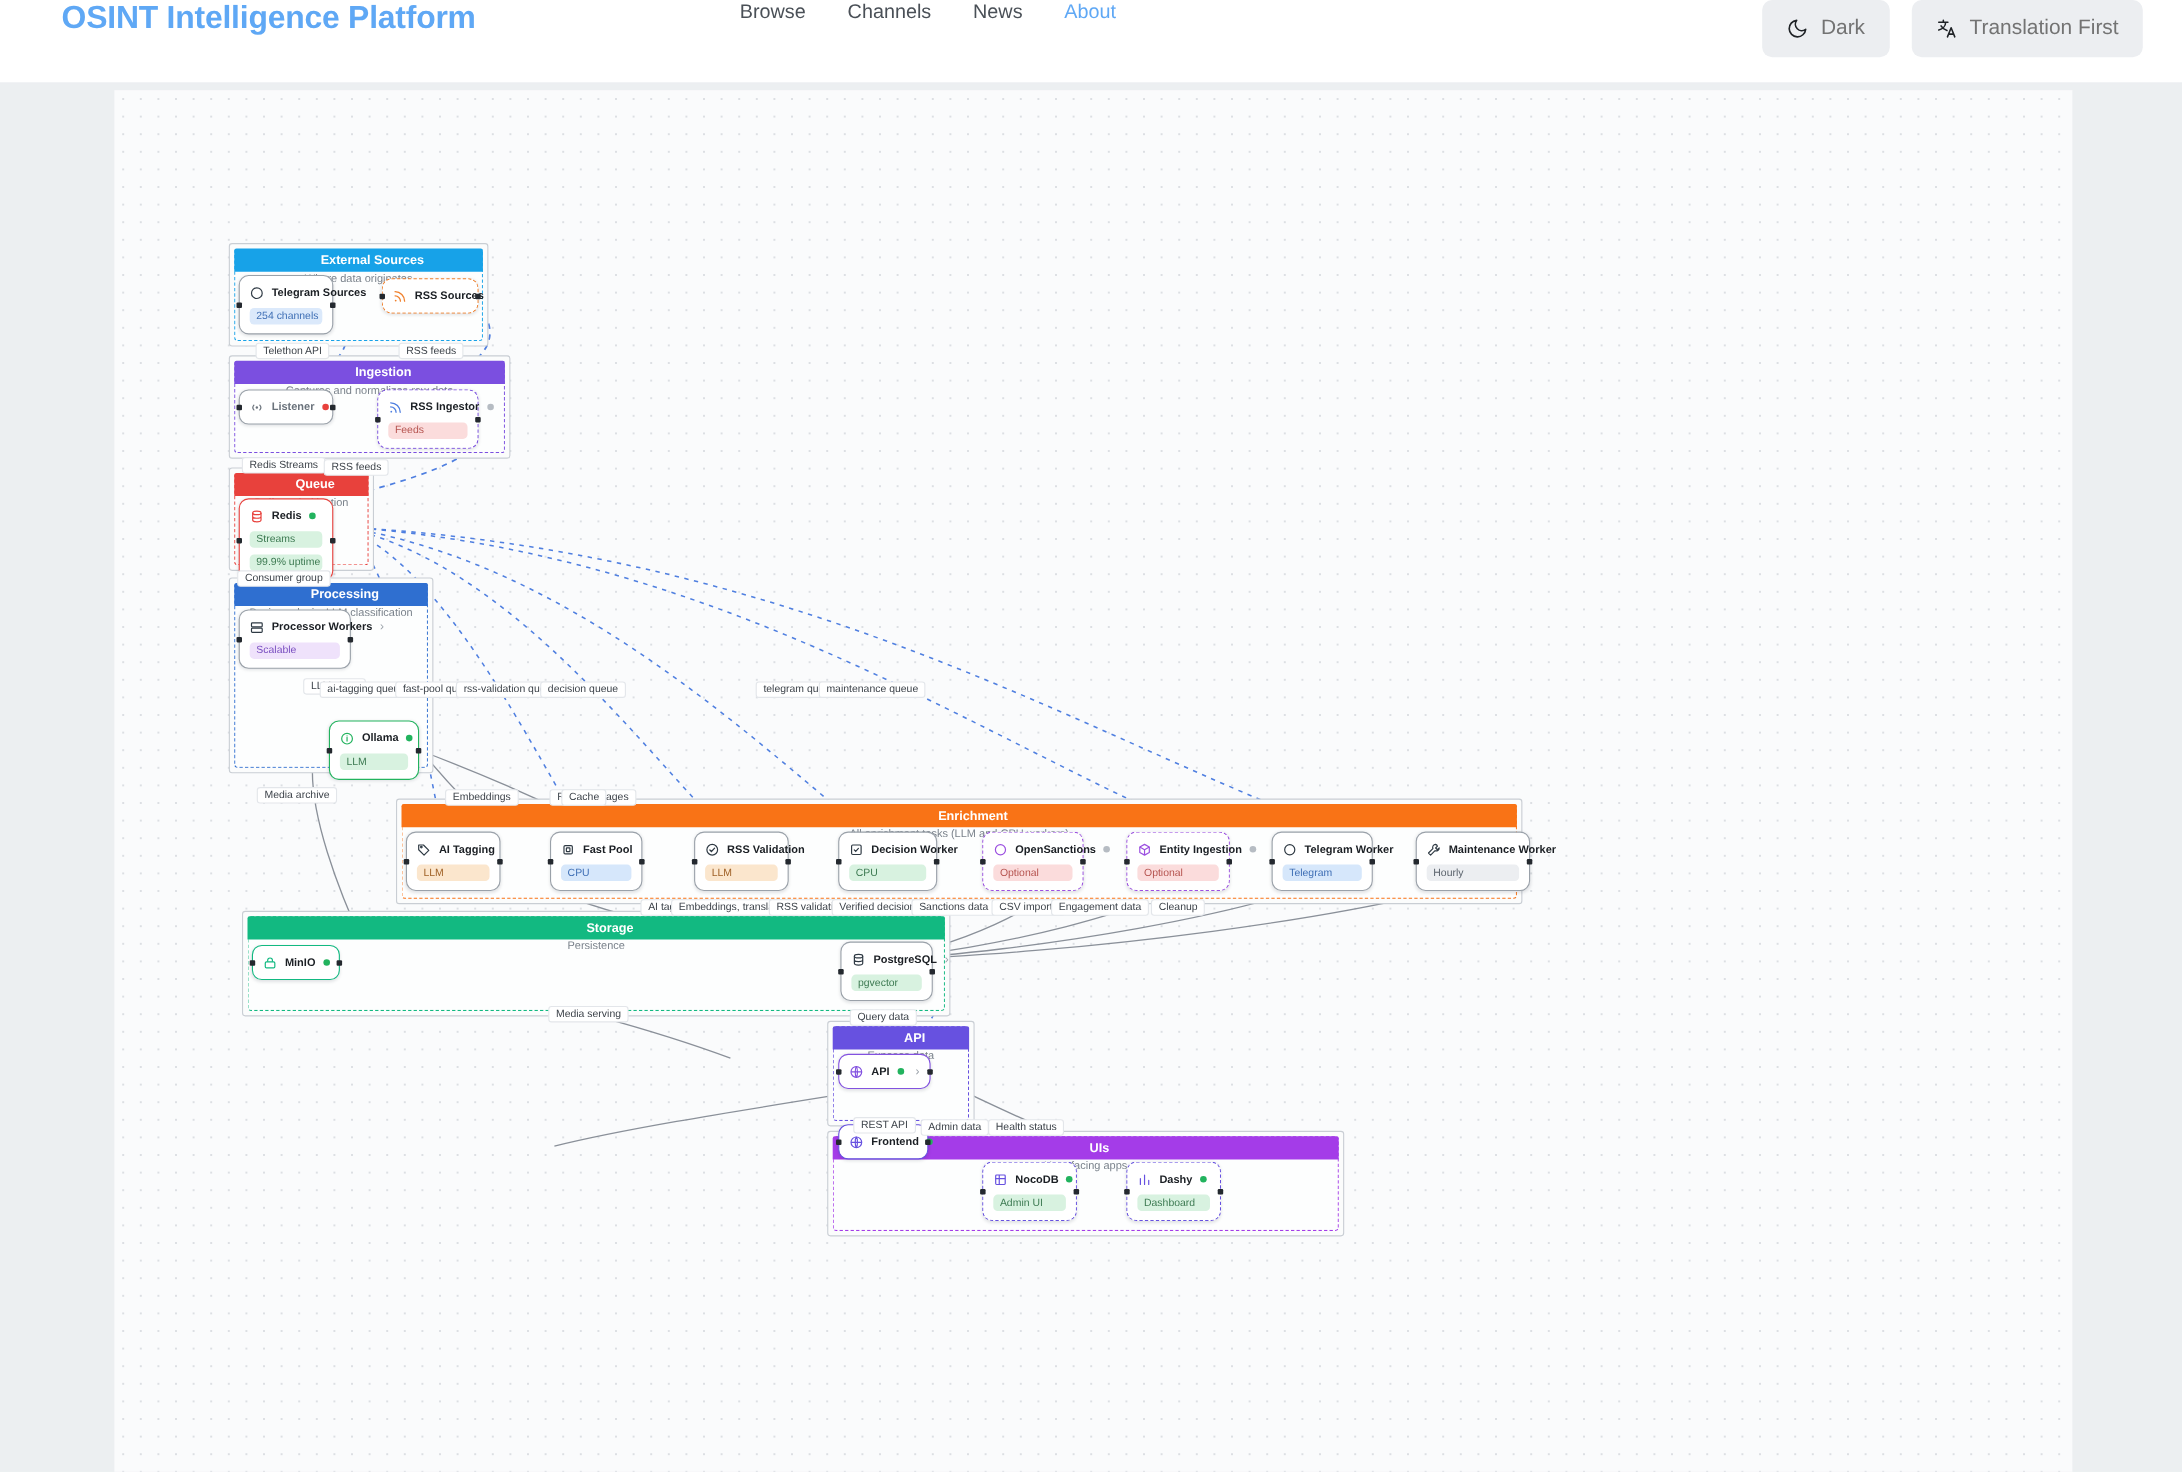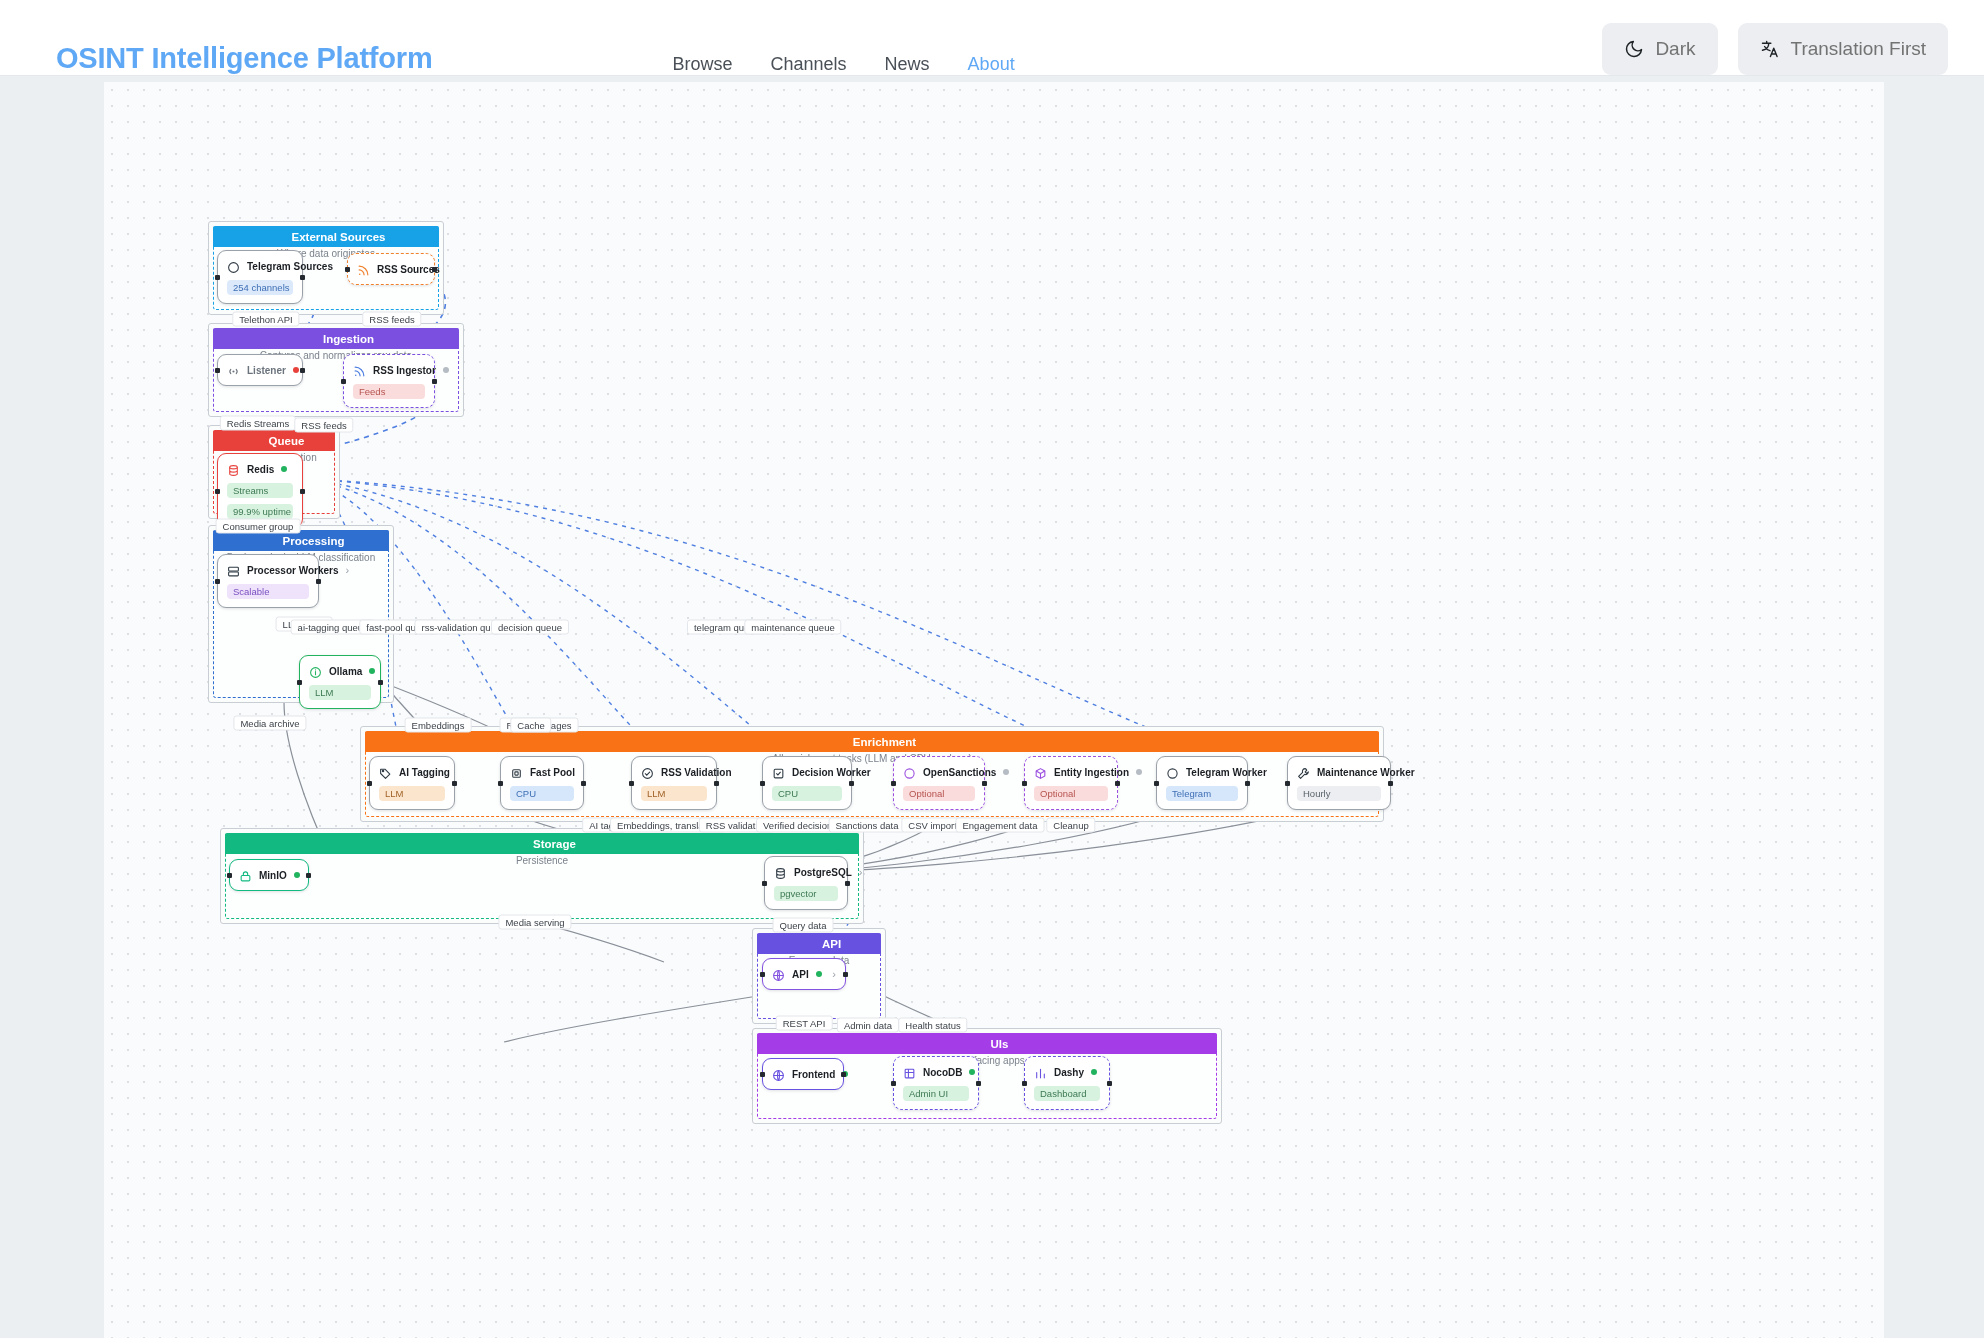--- a/index.html
+++ b/index.html
@@ -7,21 +7,21 @@
   body {
     width:1984px; height:1338px;
     font-family:"Liberation Sans", sans-serif;
     background:#eceff1;
     overflow:hidden;
   }
 
   
   #topbar {
     height:76px; background:#ffffff;
-    display:flex; align-items:flex-end;
+    display:flex; align-items:flex-start;
     border-bottom:1px solid #e4e7eb;
     position:relative; z-index:50;
   }
   #brand {
     margin-left:56px; font-size:29px; font-weight:bold;
     color:#5fa8f5; letter-spacing:-.2px;
   }
   #navlinks { display:flex; gap:38px; margin-left:240px; }
   .navlink { font-size:18px; color:#4a5057; }
   .navlink.active { color:#5fa8f5; }
@@ -474,21 +474,21 @@
       <span class="chev">›</span>
     </div>
   </div>
 
   <div class="grp" style="left:648px; top:946px; width:470px; height:96px;">
     <div class="grp-outer"></div>
     <div class="grp-inner" style="border:1.4px dashed #a43ce8;"></div>
     <div class="grp-title" style="background:#a43ce8;">UIs</div>
     <div class="grp-sub">User-facing apps</div>
   </div>
-  <div class="node" style="left:658px; top:976px; width:82px; border:1.6px solid #6751e0; padding-bottom:7px;">
+  <div class="node" style="left:658px; top:940px; width:82px; border:1.6px solid #6751e0; padding-bottom:7px;">
     <span class="port l"></span>
         <span class="port r"></span>
     <div class="node-hd">
       <span class="node-ic"><svg width="13" height="13" viewBox="0 0 24 24" fill="none" stroke="#6751e0" stroke-width="2">
               <circle cx="12" cy="12" r="9"></circle>
               <path d="M3 12h18M12 3c2.5 3 2.5 15 0 18M12 3c-2.5 3-2.5 15 0 18"></path>
             </svg></span>
       <span class="node-lbl">Frontend</span>
       <span class="dot" style="background:#22b35e;"></span>
     </div>

